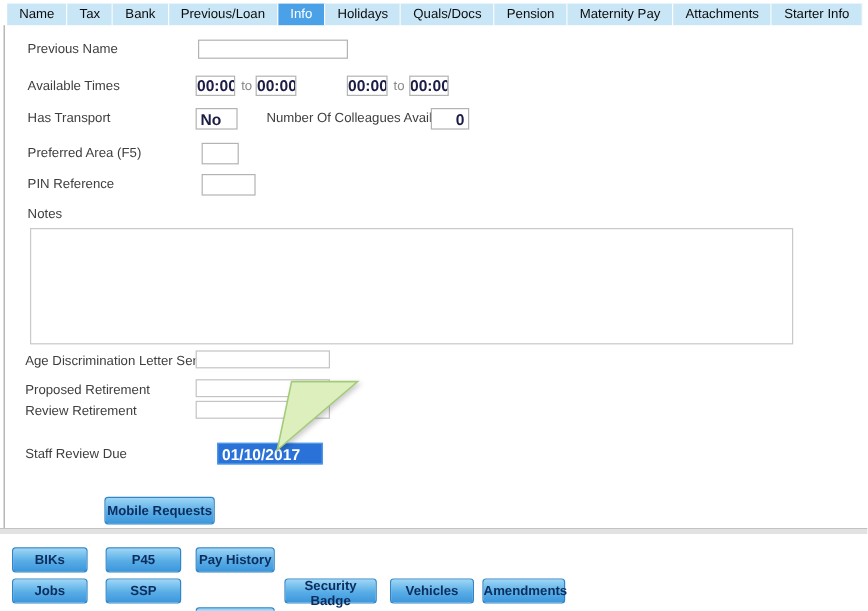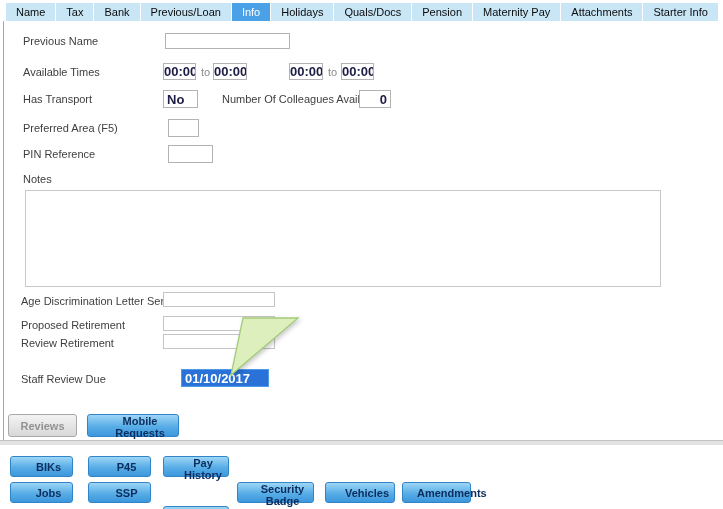--- a/index.html
+++ b/index.html
@@ -34,21 +34,21 @@
        background:linear-gradient(180deg,#f5fbe9 0%,#e9f6d4 55%,#d8edb6 100%);
        border:1px solid #a3cc7a;border-radius:10px;box-shadow:2px 3px 5px rgba(0,0,0,0.28);
        display:flex;flex-direction:column;justify-content:center;align-items:center;
        font-size:13px;color:#3a3a3a;text-align:center;line-height:1.45;}
   .callout-tail{position:absolute;left:218px;top:316px;z-index:4;}
 
   
   .btn{position:absolute;box-sizing:border-box;border-radius:3px;text-align:center;cursor:pointer;
        font-family:"Liberation Sans",sans-serif;font-size:11px;font-weight:700;padding:0;}
   .btn-blue{background:linear-gradient(180deg,#9ed6f6 0%,#58ade6 55%,#3d97dc 100%);
-       border:1px solid #2f85c8;color:#0b2d5e;padding-left:14px;}
+       border:1px solid #2f85c8;color:#0b2d5e;}
   .btn-gray{background:linear-gradient(180deg,#f3f3f3 0%,#d8d8d8 100%);
        border:1px solid #a9a9a9;color:#929292;cursor:default;}
 </style>
 </head>
 <body>
 
 <div class="stage">
 
   <div class="tabs">
     <span class="tab">Name</span>
@@ -101,21 +101,20 @@
   <span class="lbl" style="left:21px;top:337px;">Review Retirement</span>
   <input class="box thin" style="left: 163px; top: 334px; width: 112px; height: 15px;" value="">
 
   <span class="lbl" style="left:21px;top:373px;">Staff Review Due</span>
   <input class="box sel" style="left: 181px; top: 369px; width: 88px; height: 18px;" value="01/10/2017">
 
   <svg class="callout-tail" width="90" height="62" style="filter:drop-shadow(2px 2px 2px rgba(0,0,0,0.2));">
     <polygon points="25,2 80,2 13,59" fill="#ddefbd" stroke="#a3cc7a" stroke-width="1.3"></polygon>
   </svg>
 
-  <button class="btn btn-gray" style="left:8px;top:414px;width:69px;height:23px;">Reviews</button>
   <button class="btn btn-blue" style="left:87px;top:414px;width:92px;height:23px;">Mobile Requests</button>
 
   <button class="btn btn-blue" style="left:10px;top:456px;width:63px;height:21px;">BIKs</button>
   <button class="btn btn-blue" style="left:88px;top:456px;width:63px;height:21px;">P45</button>
   <button class="btn btn-blue" style="left:163px;top:456px;width:66px;height:21px;">Pay History</button>
 
   <button class="btn btn-blue" style="left:10px;top:482px;width:63px;height:21px;">Jobs</button>
   <button class="btn btn-blue" style="left:88px;top:482px;width:63px;height:21px;">SSP</button>
   <button class="btn btn-blue" style="left:163px;top:482px;width:66px;height:21px;margin-top:24px;">Notes Log</button>
   <button class="btn btn-blue" style="left:237px;top:482px;width:77px;height:21px;">Security Badge</button>

